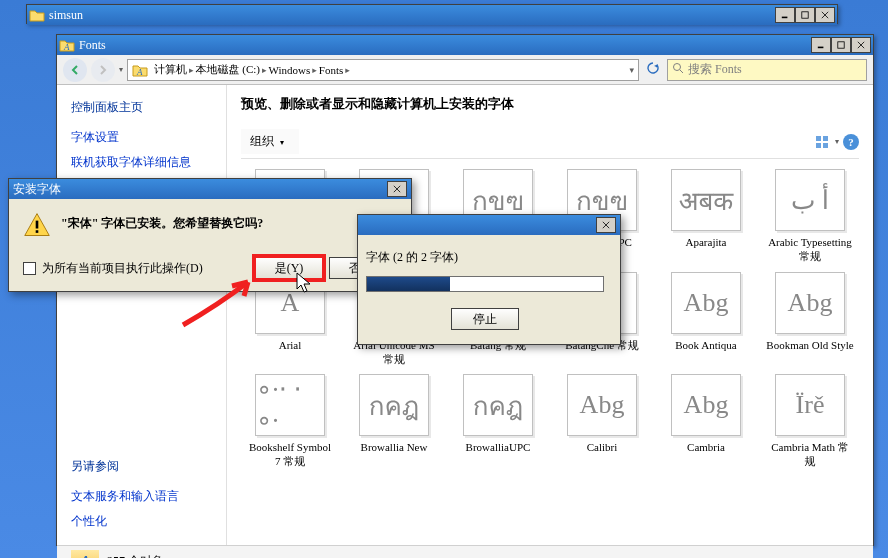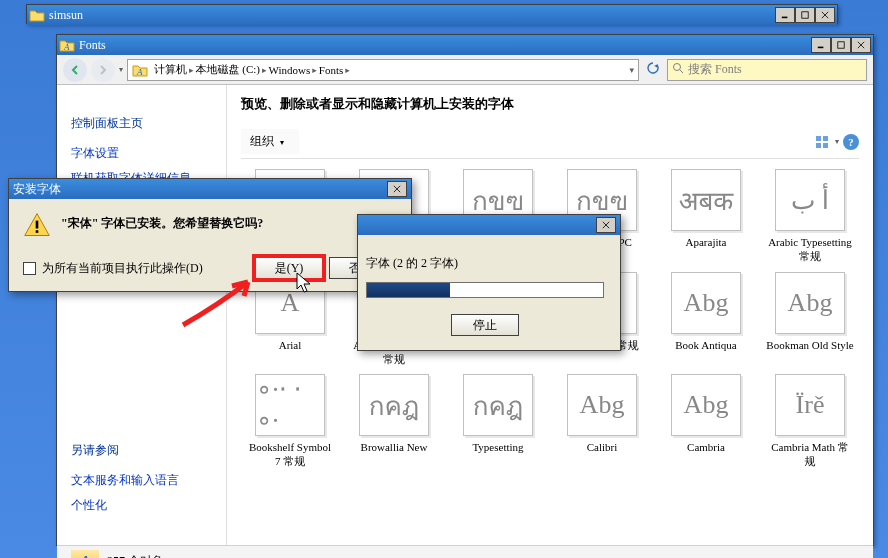--- a/index.html
+++ b/index.html
@@ -90,21 +90,21 @@
   padding: 0 4px;
   color: #808080;
 }
 .explorer-body {
   display: flex;
   height: calc(100% - 50px);
   background: #fff;
 }
 .sidebar {
   width: 170px;
-  padding: 30px 14px;
+  padding: 14px 14px;
   border-right: 1px solid #e0e0e0;
   display: flex;
   flex-direction: column;
   gap: 6px;
 }
 .sidebar-heading { color: #003399; font-size: 12px; margin-bottom: 6px; }
 .sidebar-link { color: #0033cc; font-size: 12px; cursor: pointer; line-height: 1.6; }
 .sidebar-spacer { flex: 1; }
 .main {
   flex: 1;
@@ -255,21 +255,21 @@
   font-size: 12px;
   cursor: pointer;
   font-family: inherit;
 }
 .highlight-yes {
   outline: 4px solid #f02020;
   outline-offset: -1px;
 }
 
 .progress-body {
-  padding: 20px 16px 14px 8px;
+  padding: 14px 16px 14px 8px;
   display: flex;
   flex-direction: column;
   gap: 10px;
 }
 .progressbar {
   height: 16px;
   border: 1px solid #707070;
   background: #fff;
   position: relative;
 }
@@ -468,21 +468,21 @@
           <div class="font-item">
             <div class="font-thumb">∘∙⋅ ⋅ ∘∙</div>
             <div class="font-label">Bookshelf Symbol 7 常规</div>
           </div>
           <div class="font-item">
             <div class="font-thumb stacked">กคฎ</div>
             <div class="font-label">Browallia New</div>
           </div>
           <div class="font-item">
             <div class="font-thumb stacked">กคฎ</div>
-            <div class="font-label">Typesetting</div>
+            <div class="font-label">BrowalliaUPC</div>
           </div>
           <div class="font-item">
             <div class="font-thumb stacked">Abg</div>
             <div class="font-label">Calibri</div>
           </div>
           <div class="font-item">
             <div class="font-thumb stacked">Abg</div>
             <div class="font-label">Cambria</div>
           </div>
           <div class="font-item">

